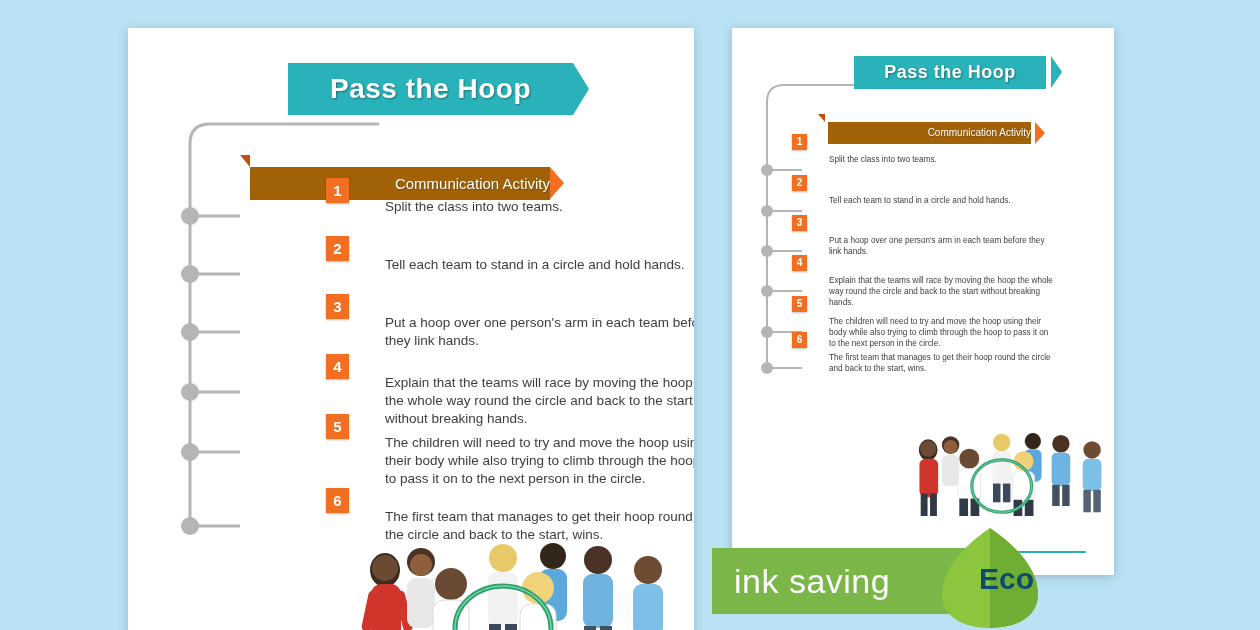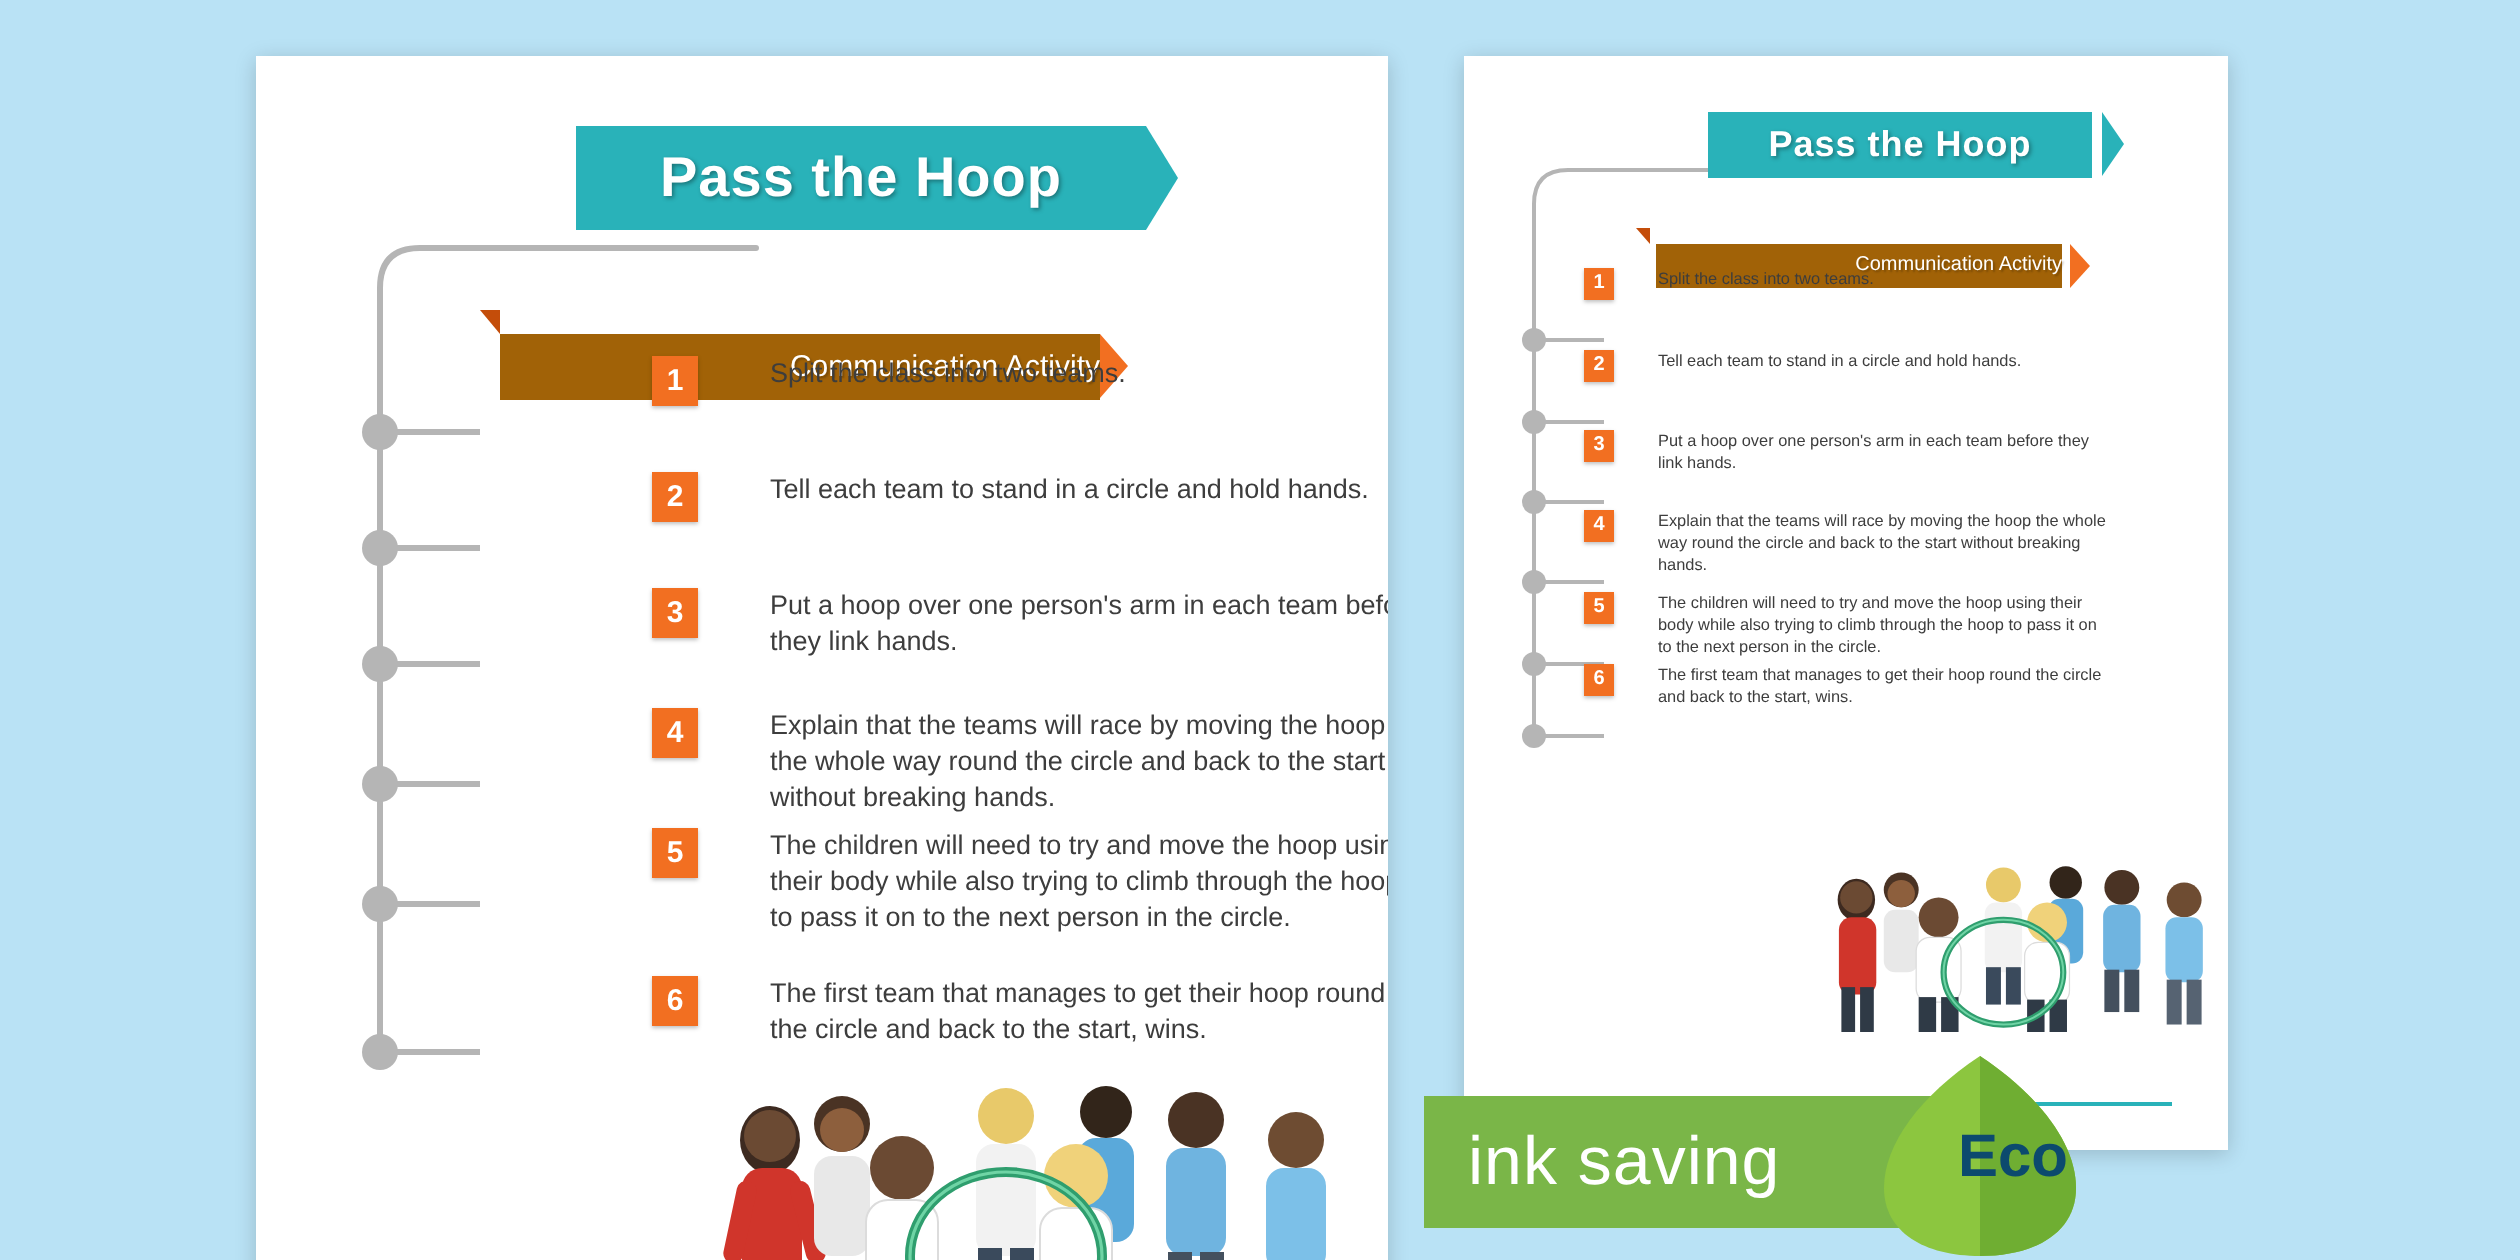--- a/index.html
+++ b/index.html
@@ -80,21 +80,21 @@
   
   .step { position: absolute; display: flex; align-items: flex-start; }
   .num-box {
     background: #f26f21;
     color: #ffffff;
     font-weight: bold;
     text-align: center;
     flex: none;
     box-shadow: 0 1px 2px rgba(0,0,0,0.25);
   }
-  .step-text { color: #3d3d3d; }
+  .step-text { color: #3d3d3d; margin-top: 20px; }
 
   .L .num-box { width: 23px; height: 25px; line-height: 25px; font-size: 15px; }
   .L .step-text { font-size: 13.5px; line-height: 18px; margin-left: 36px; width: 330px; }
 
   .S .num-box { width: 15px; height: 16px; line-height: 16px; font-size: 10px; }
   .S .step-text { font-size: 8.2px; line-height: 11px; margin-left: 22px; width: 228px; }
 
   
   .illus { position: absolute; }
 

